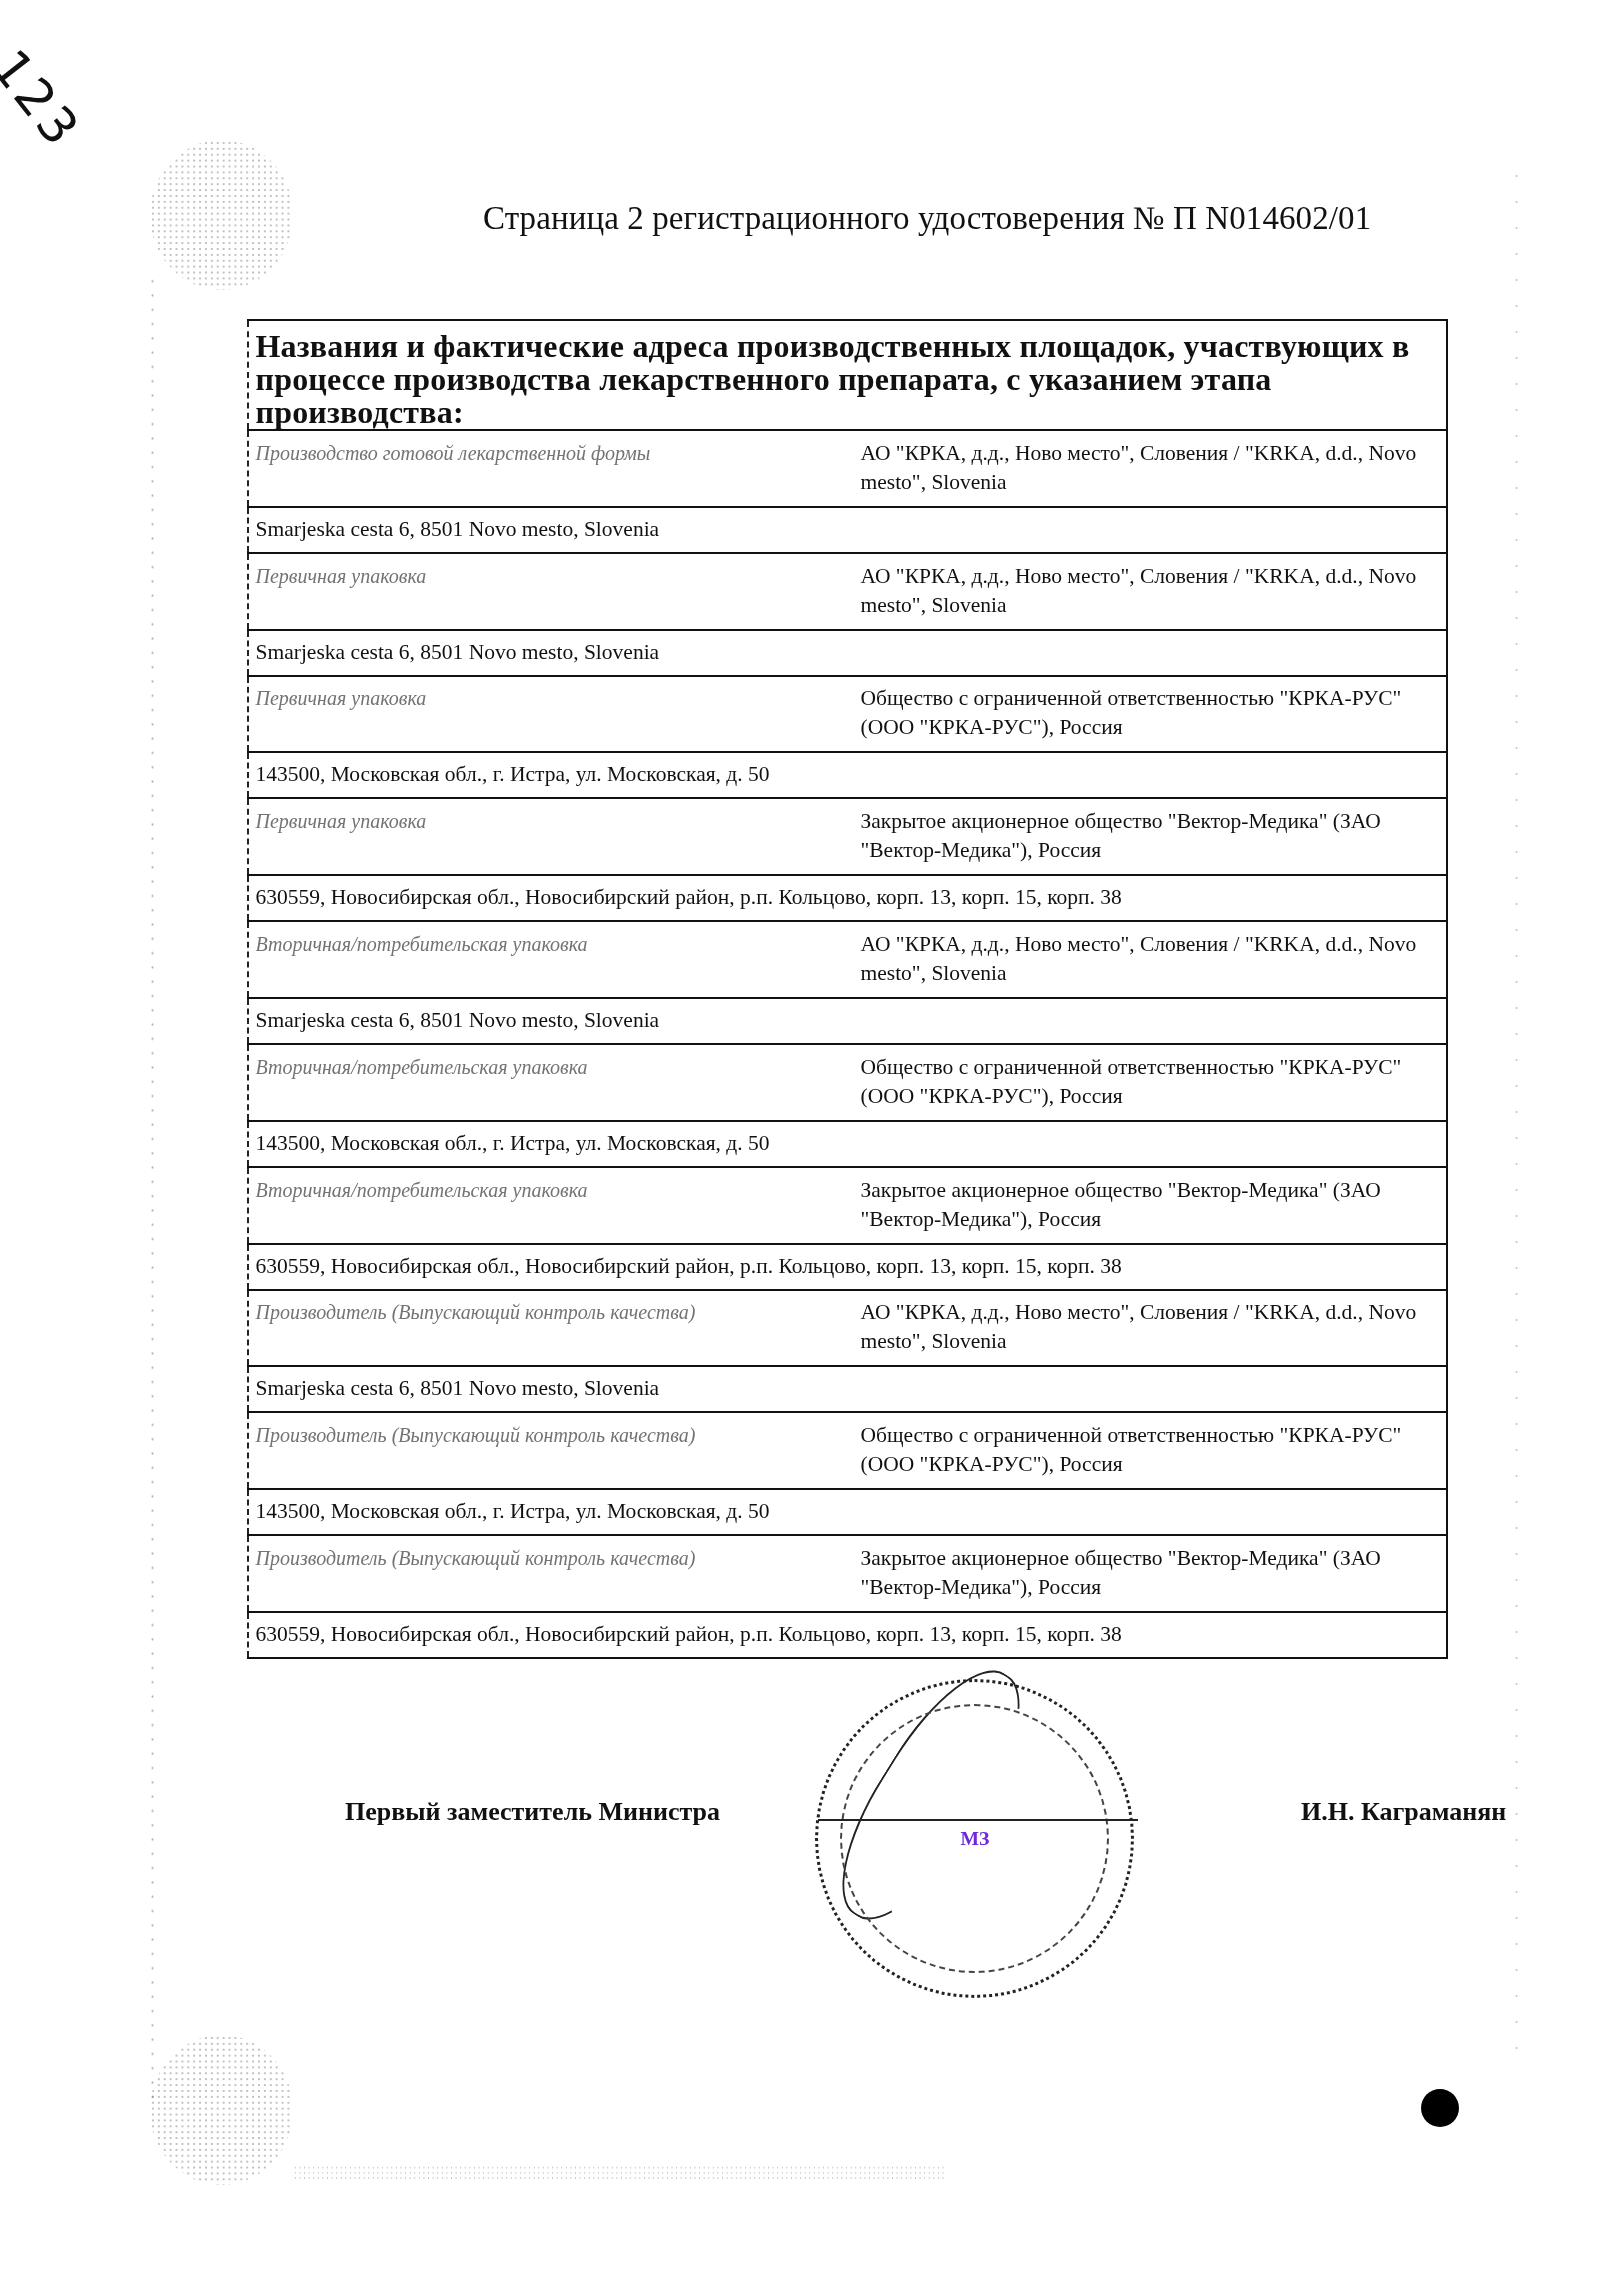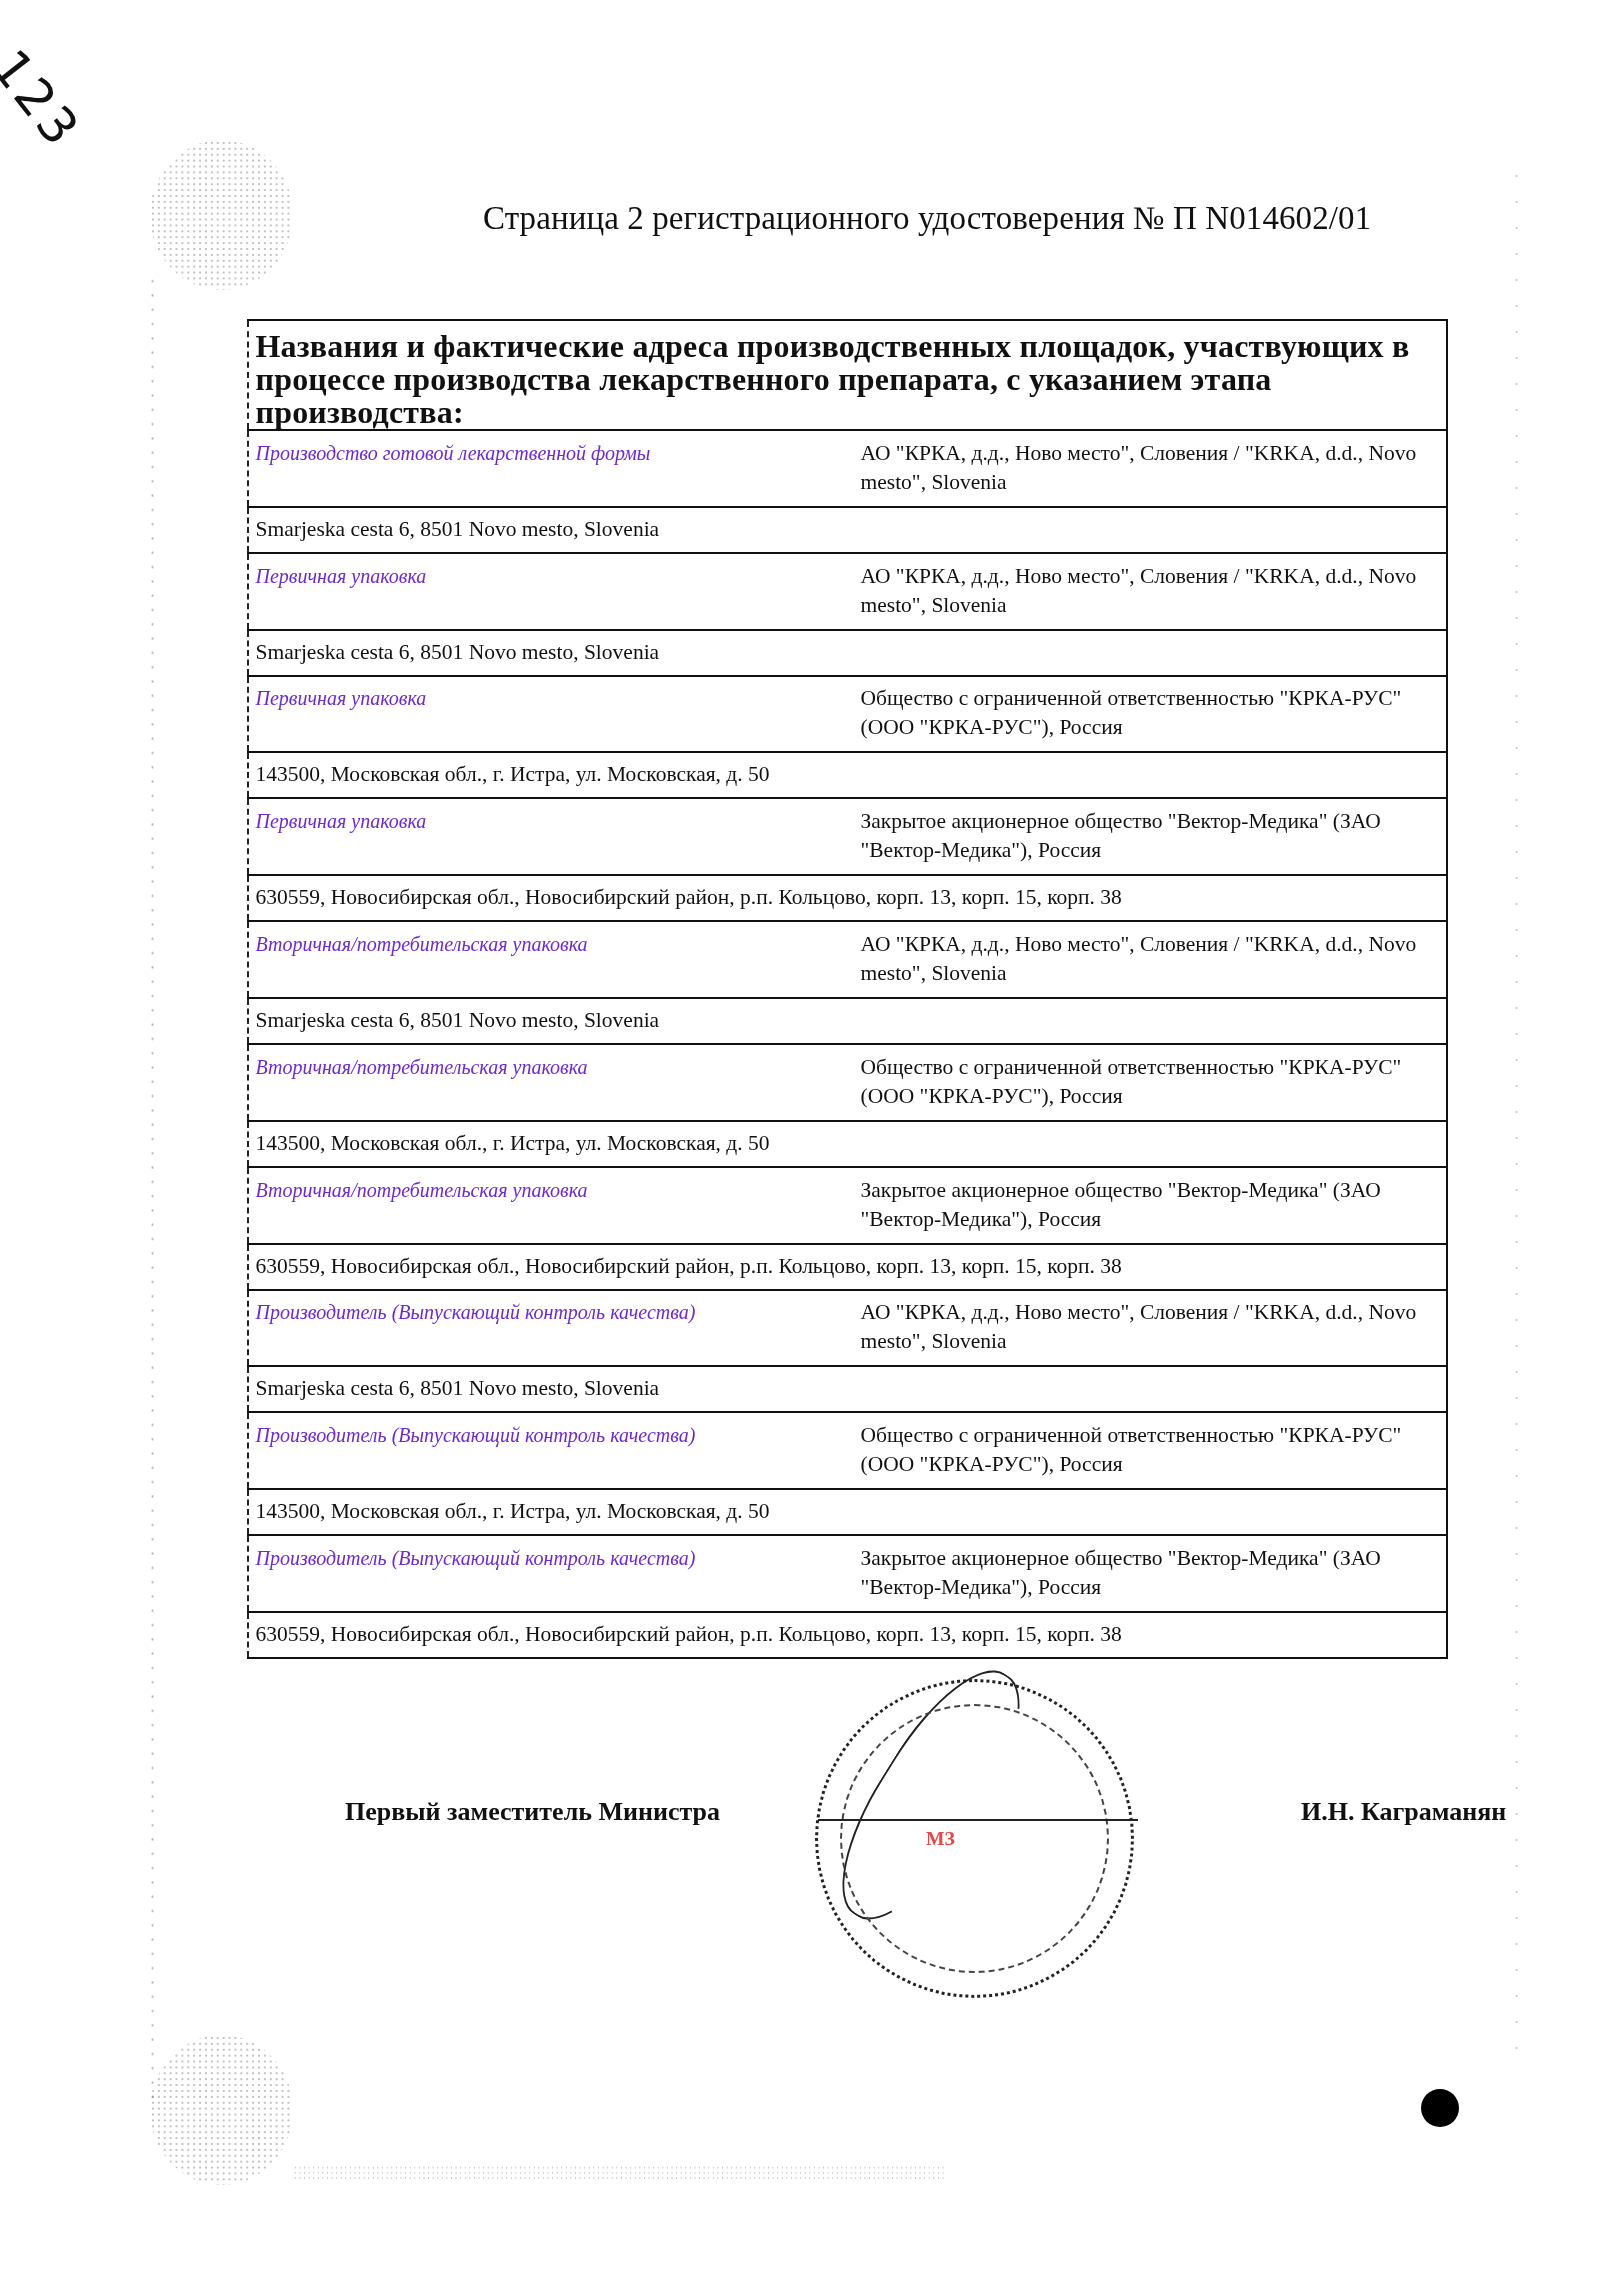--- a/index.html
+++ b/index.html
@@ -37,21 +37,21 @@
       border-top: 2.6px solid #111; border-bottom: 2.6px solid #111;
       padding: 0 6.5px; vertical-align: top;
     }
     table.sites tr td:first-child { border-left: 2px dashed #222; }
     table.sites tr td:last-child { border-right: 2.6px solid #111; }
     .caption-cell {
       height: 85px; font-weight: bold; font-size: 32px; line-height: 33px;
       padding-top: 9px !important; letter-spacing: 0.2px;
     }
     .stage-row td { height: 67px; padding-top: 7.8px !important; }
-    .stage-label { font-style: italic; font-size: 20px; line-height: 29px; color: #6d28d9; }
+    .stage-label { font-style: italic; font-size: 20px; line-height: 29px; color: #737373; }
     .org-cell { font-size: 21.5px; line-height: 29px; border-left: none; }
     .addr-row td { height: 44px; font-size: 21.5px; line-height: 43px; margin-left: 48px; }
     .col-stage { width: 606px; }
     .col-org { width: 593px; }
     .signature {
       position: absolute; top: 1797px; font-size: 26px; font-weight: bold; white-space: nowrap; margin-left: 40px;
     }
     .sig-left { left: 305px; }
     .sig-right { left: 1261px; }
     .sig-line {
@@ -61,21 +61,21 @@
     .stamp {
       position: absolute; left: 815px; top: 1679px; width: 313px; height: 313px;
       border-radius: 50%; border: 3.9px dotted #222;
     }
     .stamp::before {
       content: ""; position: absolute; inset: 22px; border-radius: 50%;
       border: 2px dashed #444;
     }
     .stamp-core {
       position: absolute; left: 108px; top: 134px; width: 98px; height: 46px;
-      font-size: 19.6px; line-height: 46px; color: #ef4444; font-weight: bold;
+      font-size: 19.6px; text-align: center; line-height: 46px; color: #6d28d9; font-weight: bold;
     }
     .signature-stroke {
       position: absolute; left: 880px; top: 1653px; width: 98px; height: 280px;
       border: 2.6px solid #222; border-radius: 49px 49px 49px 49px / 130px 130px 130px 130px;
       transform: rotate(32deg); border-right-color: transparent;
     }
     .ink-blot {
       position: absolute; left: 1421px; top: 2089px; width: 38px; height: 38px;
       border-radius: 50%; background: #000;
     }

